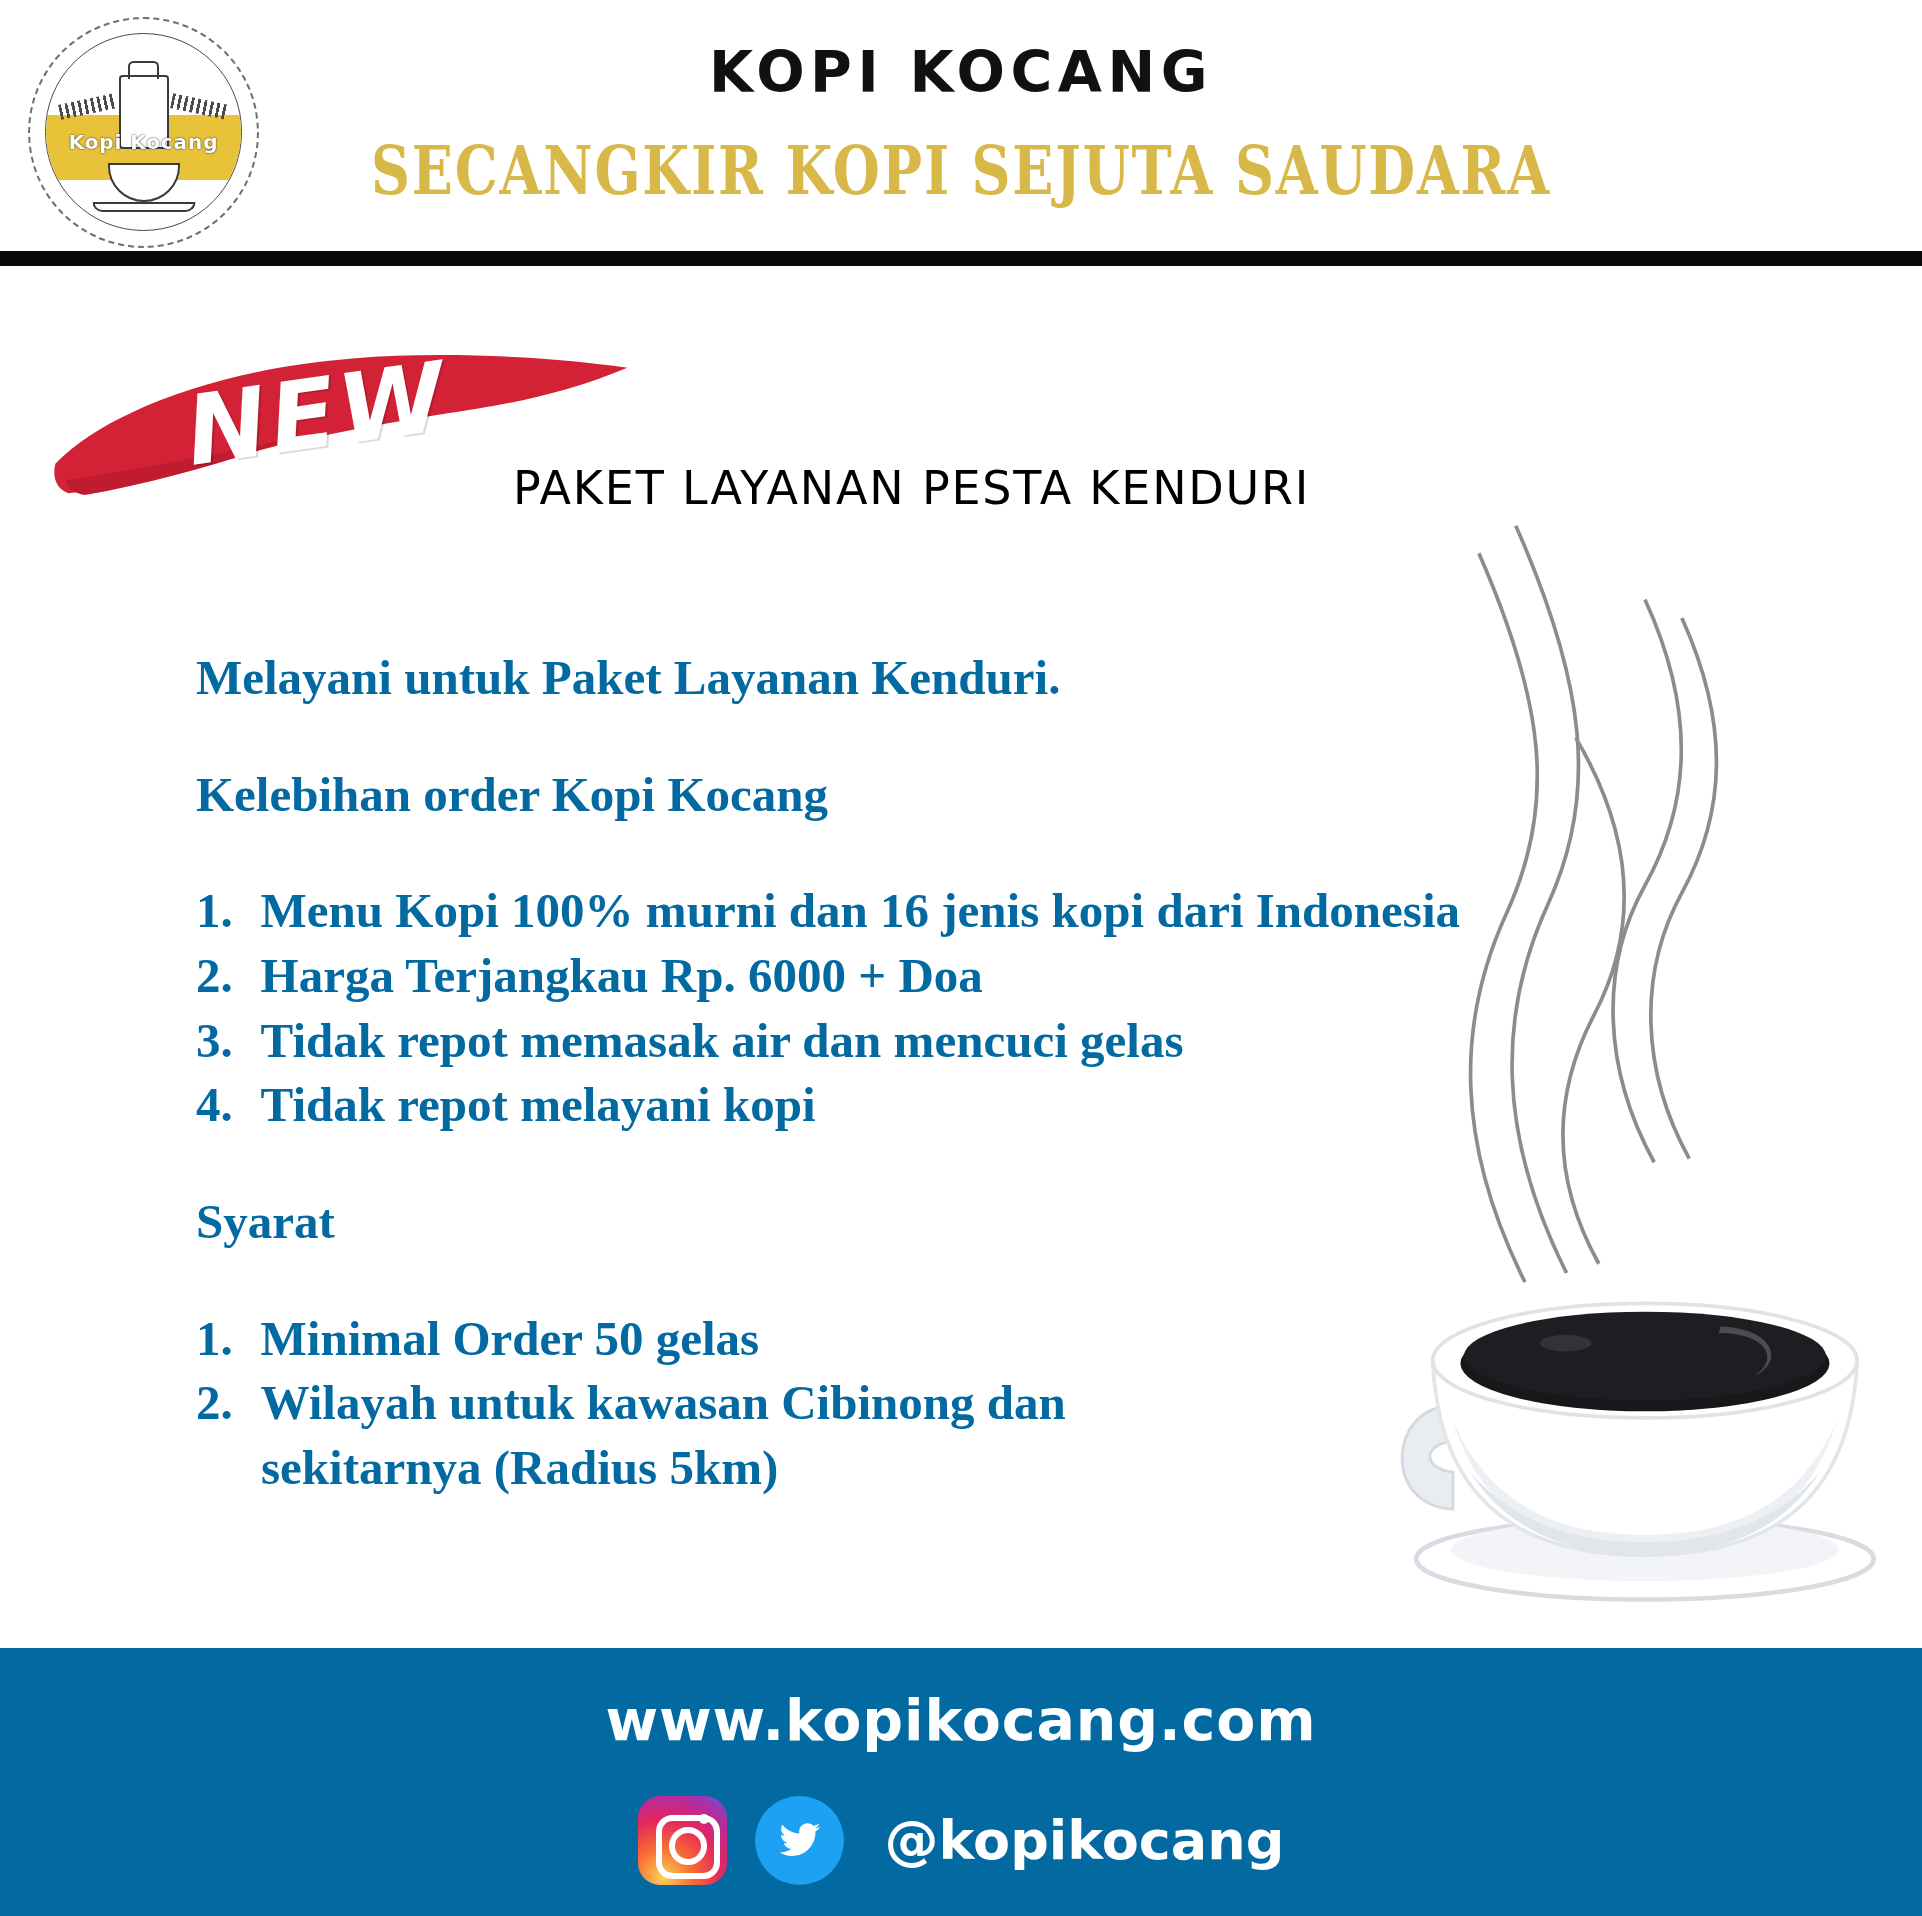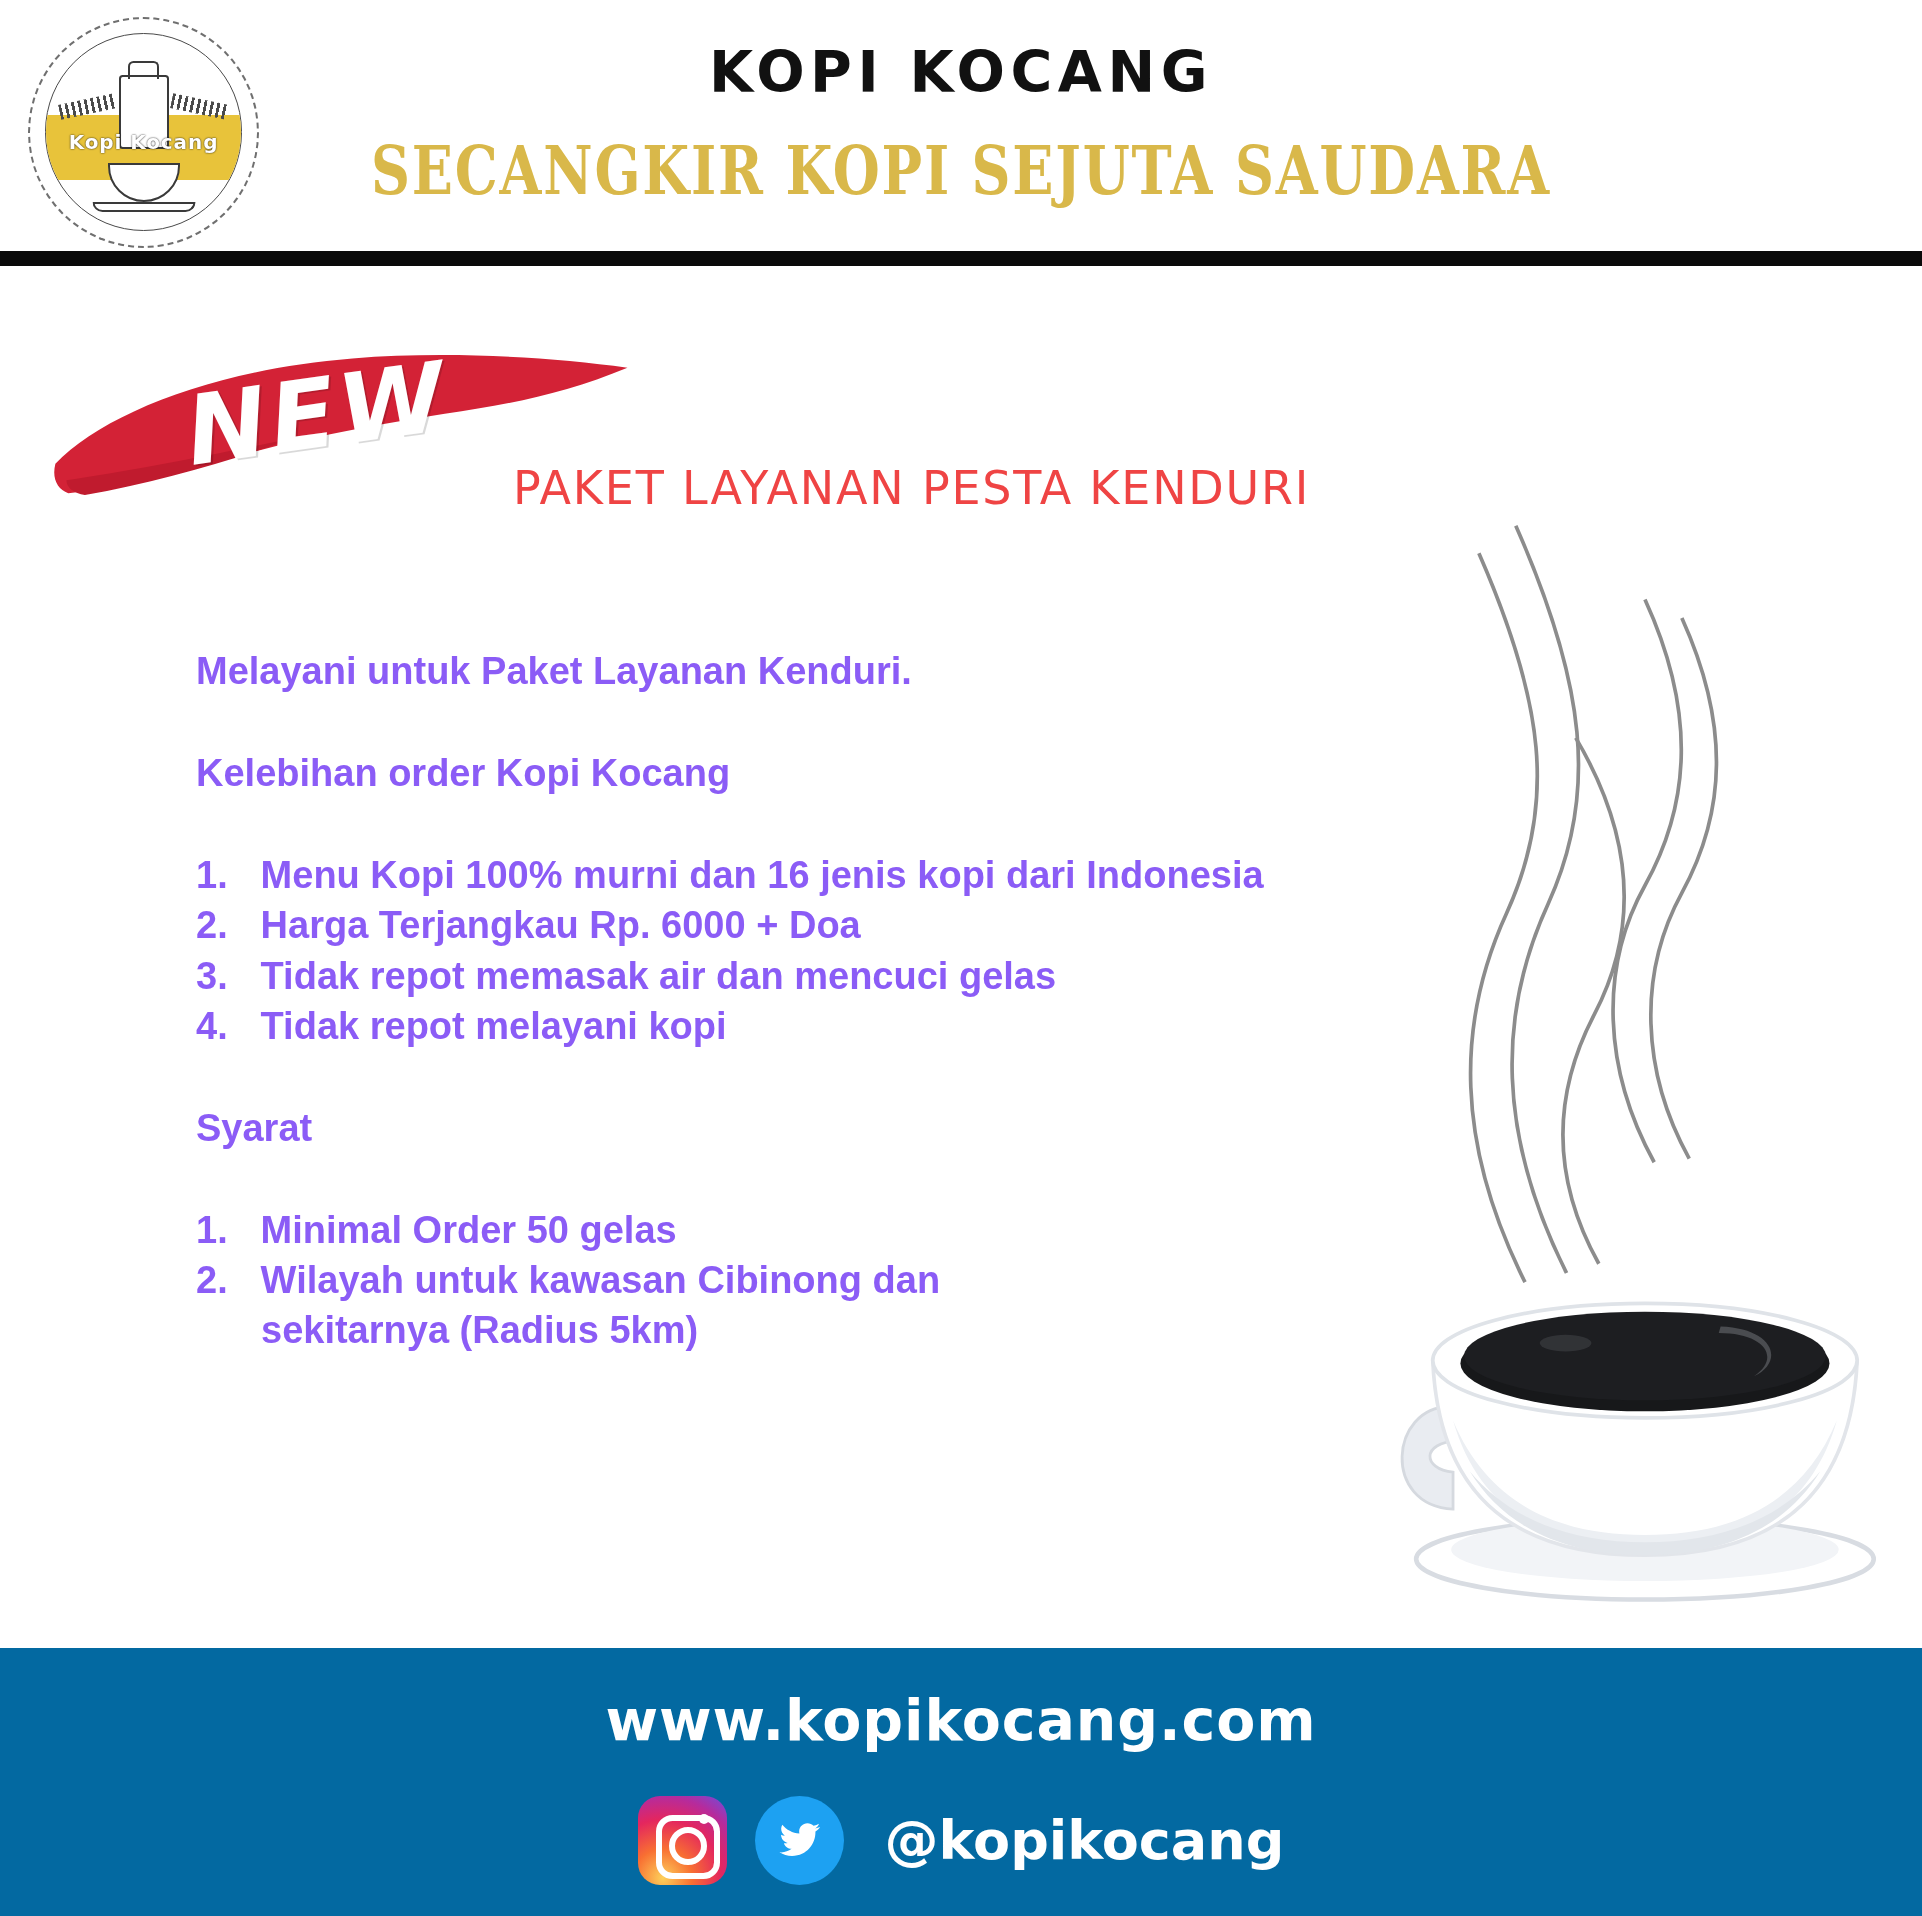--- a/index.html
+++ b/index.html
@@ -170,34 +170,34 @@
   }
 
   
   .headline {
     position: absolute;
     left: 513px;
     top: 461px;
     font-family: "DejaVu Sans", sans-serif;
     font-size: 46px;
     letter-spacing: 1.8px;
-    color: #ef4444;
+    color: #000000;
   }
 
   
   .body {
     position: absolute;
     left: 196px;
     top: 646px;
     width: 1108px;
-    font-family: Liberation Sans, sans-serif;
-    font-weight: bold;
-    font-size: 38px;
+    font-family: Liberation Serif, serif;
+    font-weight: bold;
+    font-size: 49px;
     line-height: 1.32;
-    color: #8b5cf6;
+    color: #0369a1;
   }
   .body p { margin: 0; }
   .spacer-lg { height: 52px; }
   .numlist { list-style: none; }
   .numlist li {
     display: flex;
     gap: 16.6px;
     white-space: nowrap;
   }
   .numlist li .num { width: 48px; flex: none; }

